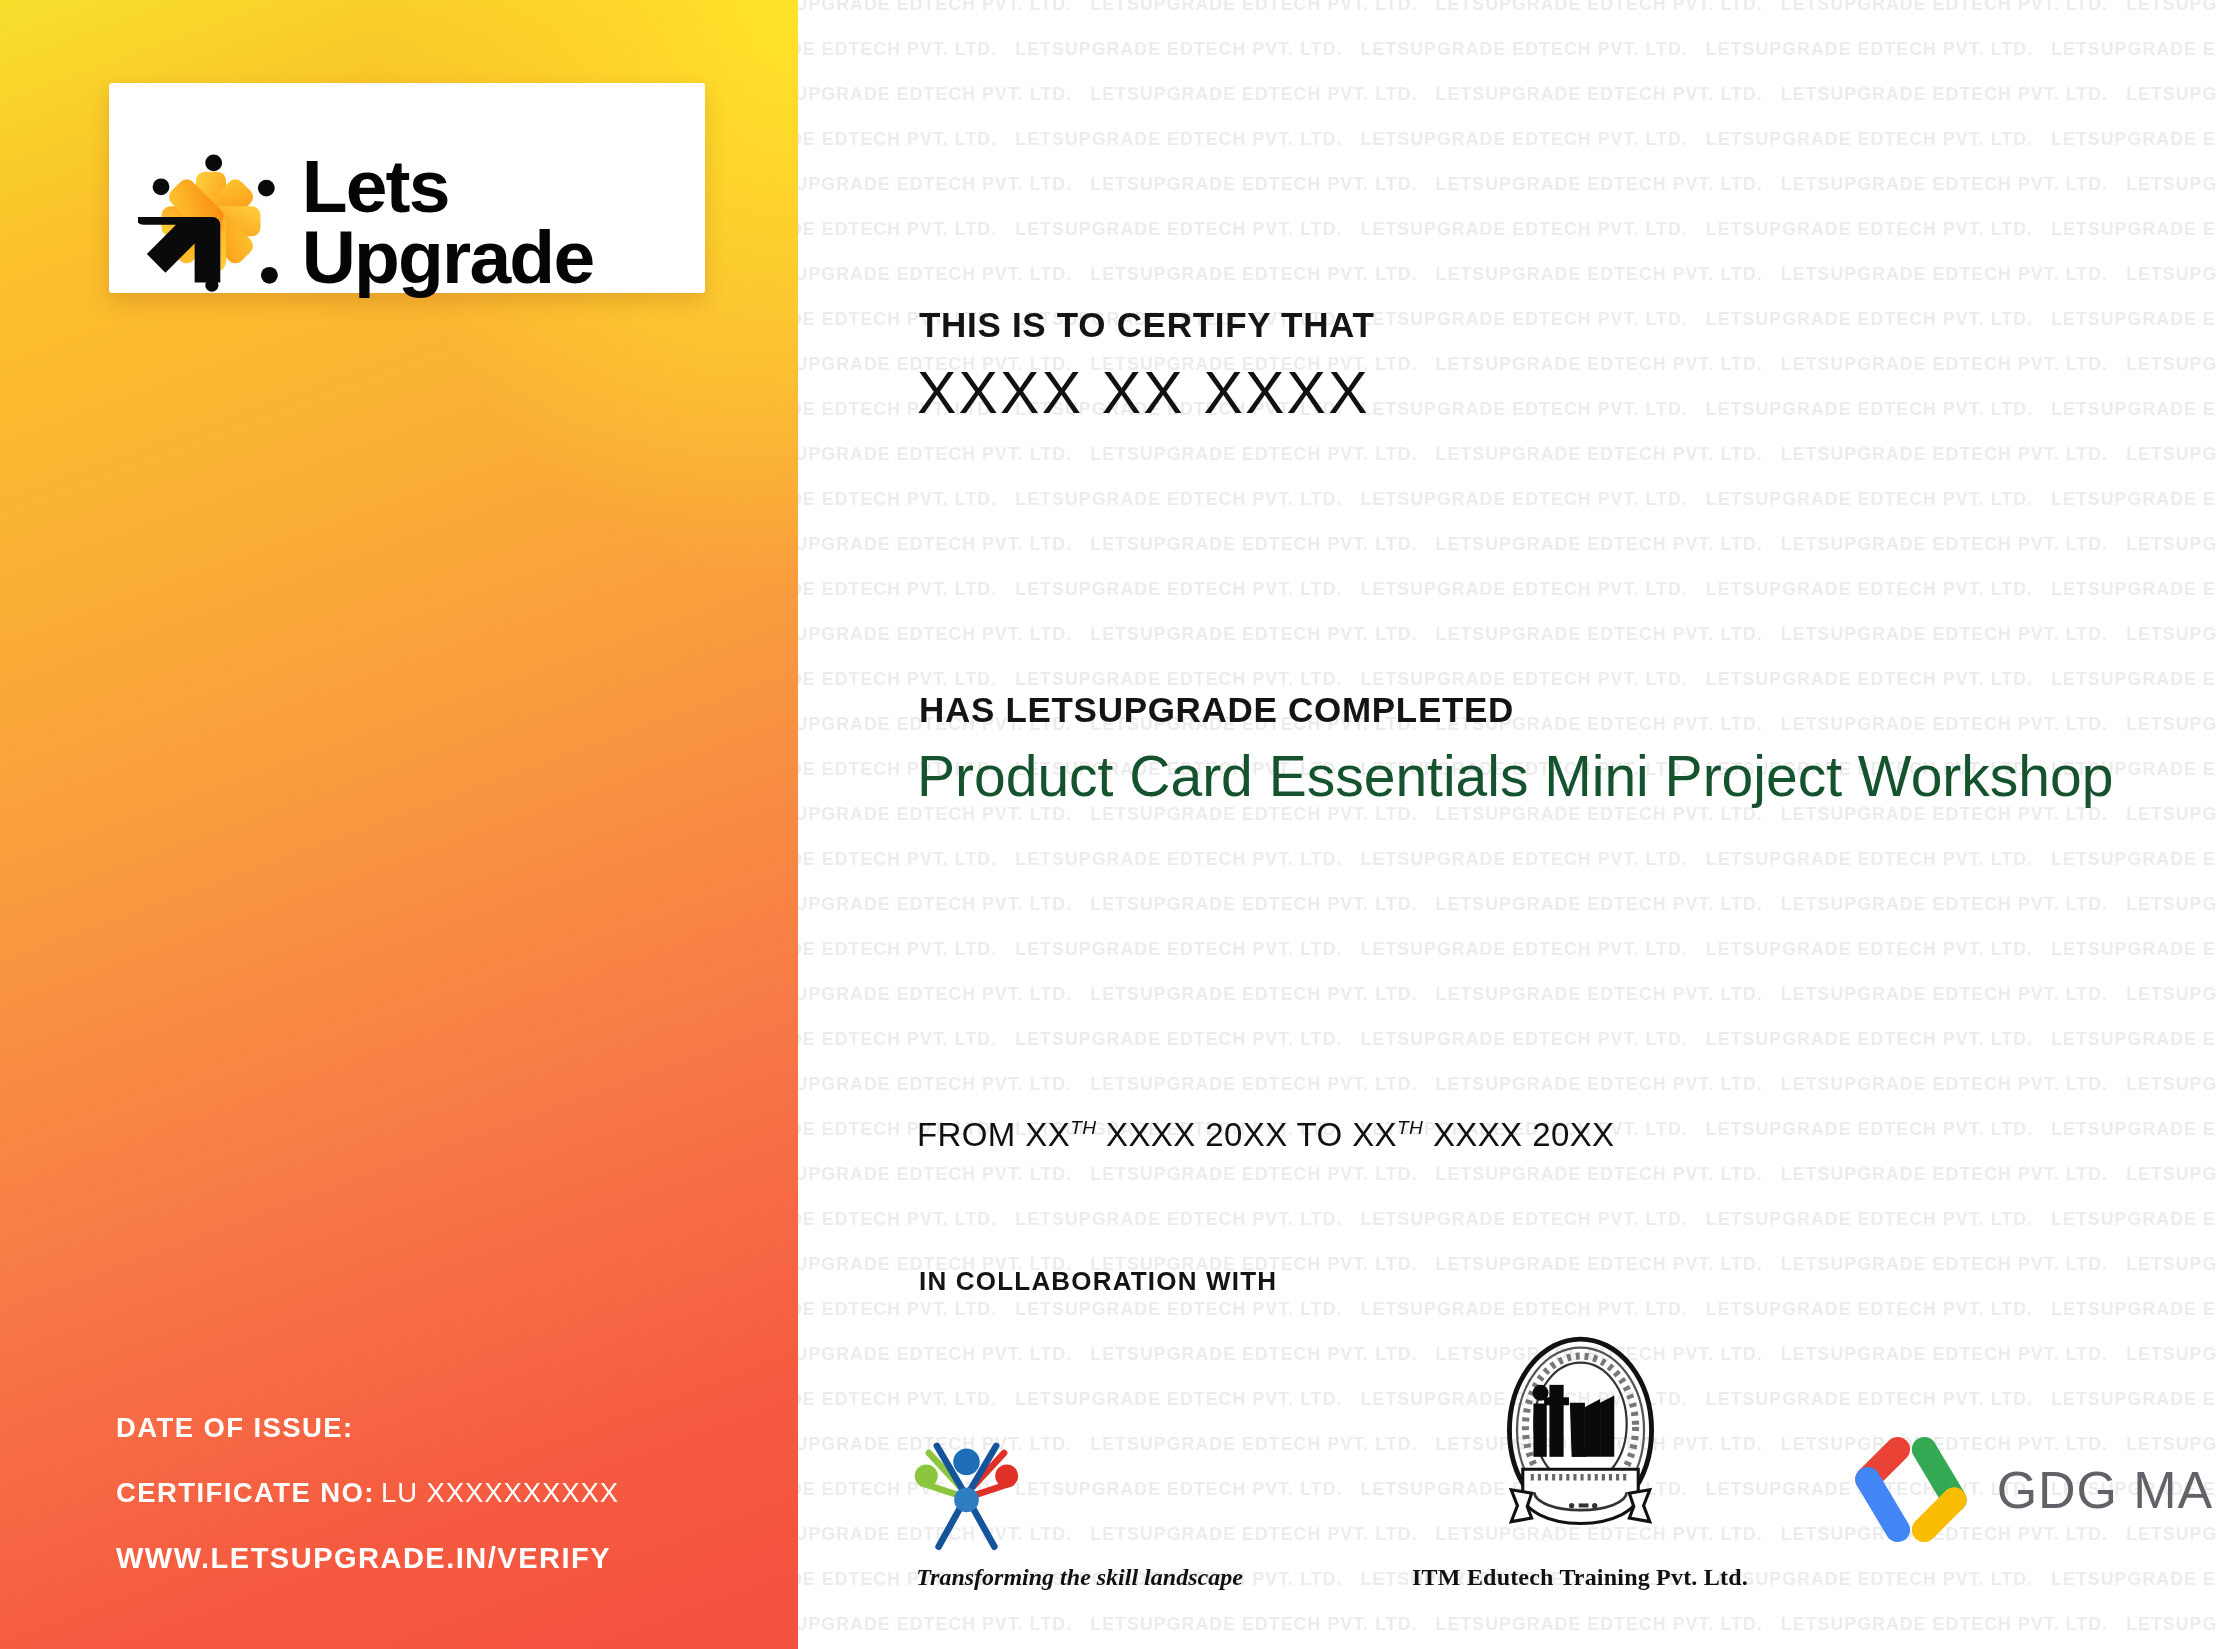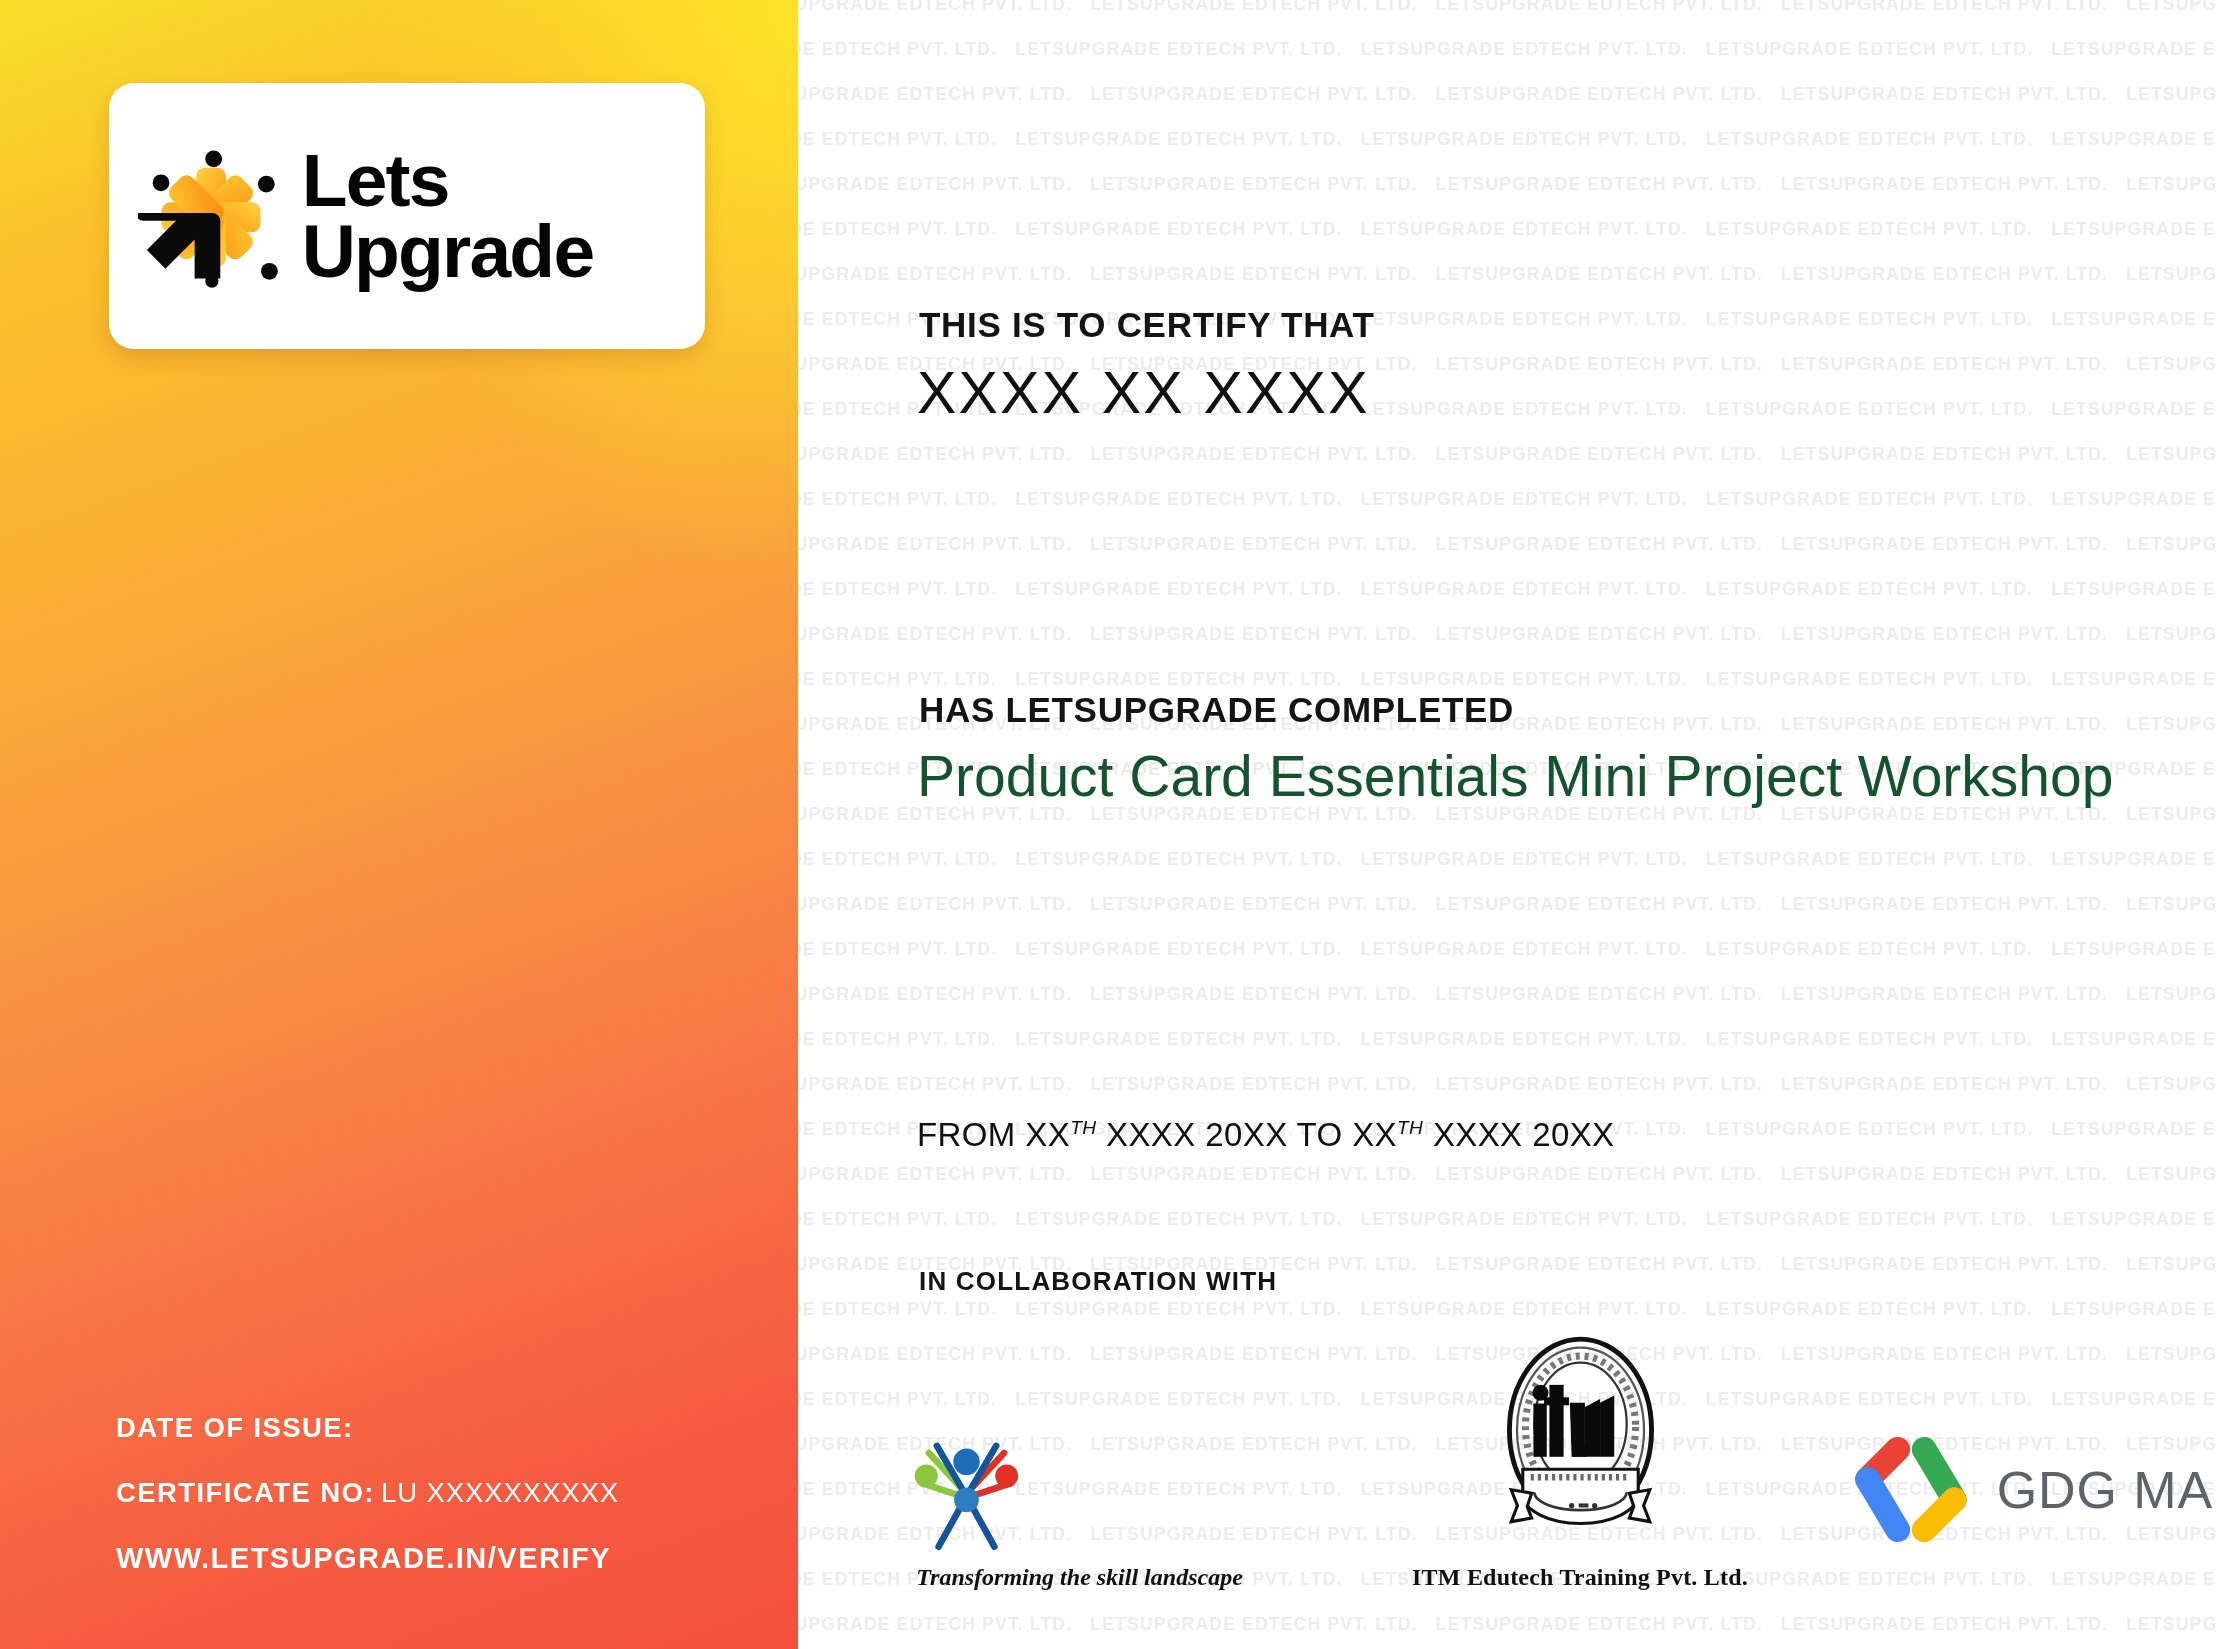--- a/index.html
+++ b/index.html
@@ -29,24 +29,24 @@
   }
   .left-panel:after{
     content:"";position:absolute;inset:0;
     background:radial-gradient(120% 80% at 100% 0%, rgba(255,234,40,.85) 0%, rgba(255,234,40,0) 45%);
     pointer-events:none;
   }
 
   
   .logo-card{
     position:absolute;left:109px;top:83px;
-    width:596px;height:266px;
-    background:#fff;border-radius:25px;
+    width:596px;height:210px;
+    background:#fff;border-radius:3px;
     box-shadow:0 8px 20.4px rgba(120,40,10,.18);
-    display:flex;align-items:center;
+    display:flex;align-items:flex-end;
     padding:0 0 0 29px;box-sizing:border-box;
     z-index:3;
   }
   .logo-mark{width:146px;height:146px;flex:0 0 auto;}
   .logo-words{
     margin-left:17.7px;
     font-family:"Liberation Sans",sans-serif;
     font-weight:bold;color:#050505;
     font-size:75px;line-height:.95;
     letter-spacing:-1.8px;

